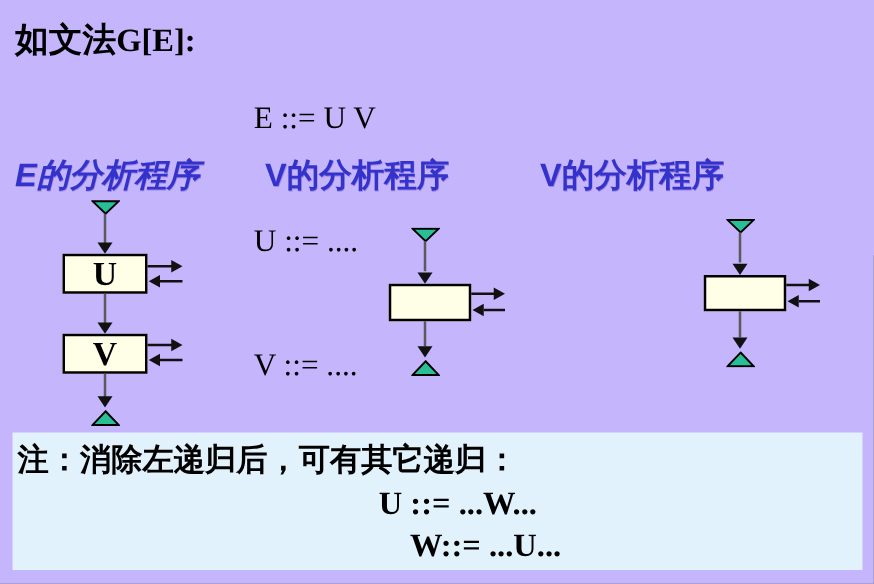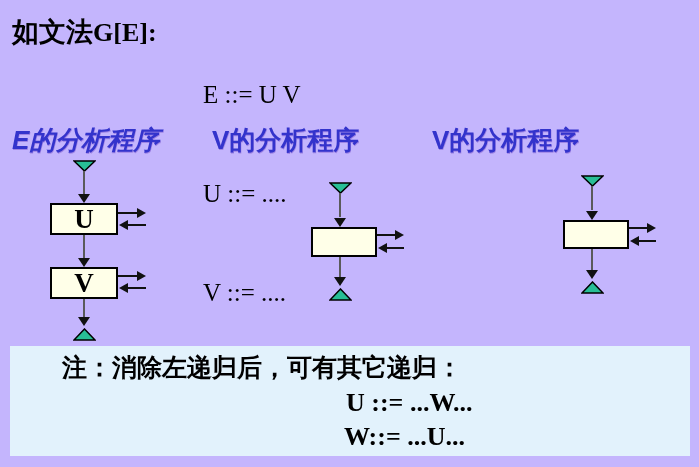--- a/index.html
+++ b/index.html
@@ -31,21 +31,21 @@
     font-size:26px;font-weight:bold;color:#3333CC;
     white-space:nowrap;
     text-shadow:0.5px 0.5px 0 rgba(90,40,180,0.35);
   }
   .note-panel{
     left:10px;top:346px;width:680px;height:110px;
     background:#E2F2FC;
   }
   .note-line1{
     left:14px;top:351px;
-    font-size:25px;font-weight:bold;color:#000;white-space:nowrap;margin-left:48px;
+    font-size:25px;font-weight:bold;color:#000;white-space:nowrap;
   }
   .note-rule{
     font-family:"Liberation Serif","DejaVu Serif",serif;
     font-weight:bold;font-size:26px;color:#000;white-space:nowrap;
   }
   
   .vline{width:2px;background:#5a5a5a;}
   .hline{height:2px;background:#111;}
   .ah-down{width:0;height:0;border-left:6px solid transparent;border-right:6px solid transparent;border-top:9px solid #111;}
   .ah-right{width:0;height:0;border-top:5px solid transparent;border-bottom:5px solid transparent;border-left:9px solid #111;}
@@ -151,16 +151,16 @@
 
     <div class="abs vline" style="left:591px;top:249px;height:21px;"></div>
     <div class="abs ah-down" style="left:586px;top:270px;"></div>
     <svg class="abs tri-svg" style="left:581px;top:281px;" width="23" height="13" viewBox="0 0 23 13">
       <polygon points="11.5,1 22,12 1,12" fill="#28BE96" stroke="#000" stroke-width="1.5"></polygon>
     </svg>
   </div>
 
   <div class="abs note-panel"></div>
   <div class="abs note-line1">注：消除左递归后，可有其它递归：</div>
-  <div class="abs note-rule" style="left:303px;top:388px;margin-left:43px;">U ::= ...W...</div>
-  <div class="abs note-rule" style="left:344px;top:422px;">W::= ...U...</div>
+  <div class="abs note-rule" style="left:303px;top:388px;">U ::= ...W...</div>
+  <div class="abs note-rule" style="left:328px;top:422px;">W::= ...U...</div>
 
 </div>
 
 </body></html>

